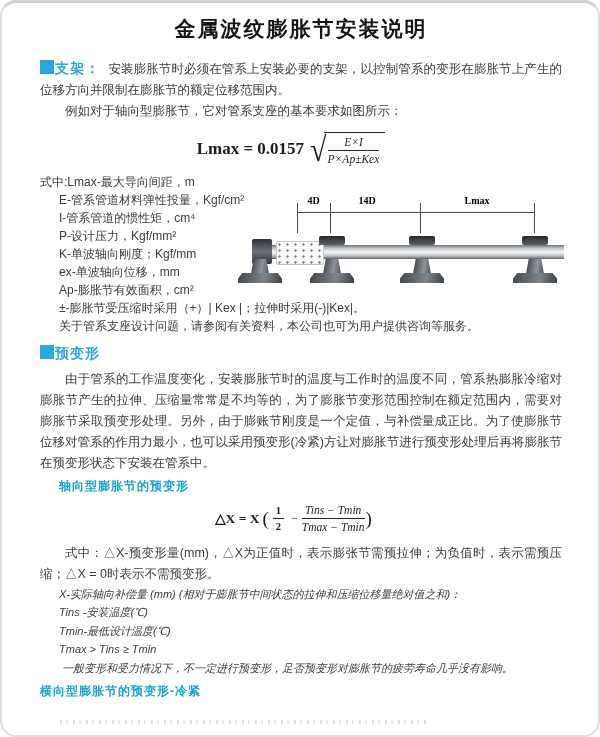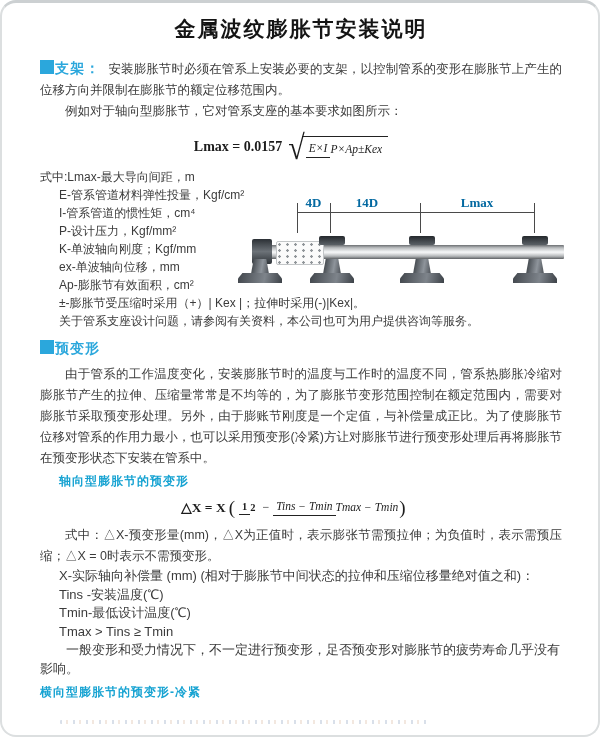--- a/index.html
+++ b/index.html
@@ -35,39 +35,39 @@
   }
   .sq{
     display:inline-block;width:14px;height:14px;
     background:#2ba7dc;margin-right:1px;vertical-align:-1px;
   }
   .sec-line{margin:8px 0 4px 0;}
   
   .formula{display:flex;align-items:center;justify-content:center;
     font-family:"Liberation Serif", serif;color:#1c1c1c;}
   .f1{margin:10px 0 6px 0;transform:translateX(-10px);}
-  .f1 .f-lhs{font-weight:bold;font-size:14px;margin-right:6px;font-style:normal;}
+  .f1 .f-lhs{font-weight:bold;font-size:17px;margin-right:6px;font-style:normal;}
   .rad{font-size:30px;font-weight:normal;line-height:1;transform:scaleY(1.15);margin-right:-3px;}
   .radicand{border-top:1.4px solid #222;padding:2px 6px 0 4px;}
-  .frac{display:inline-flex;flex-direction:row;text-align:center;
+  .frac{display:inline-flex;flex-direction:column;text-align:center;
     font-family:"Liberation Serif", serif;font-style:italic;
     font-size:11.5px;line-height:1.25;vertical-align:middle;}
   .frac .num{border-bottom:1px solid #222;padding:0 3px 1px 3px;}
   .frac .den{padding-top:1px;}
   .frac.small{font-style:normal;font-weight:bold;font-size:10.5px;margin:0 3px;}
   
   .defs{margin-top:5px;font-size:12px;line-height:18px;}
   .def-line{white-space:nowrap;}
   .def-line.sub{padding-left:19px;}
   
   .diagram{position:absolute;left:248px;top:192px;width:318px;height:96px;}
   .dim-line{position:absolute;left:47px;top:17px;width:238px;height:1px;background:#4a4a4a;}
   .tick{position:absolute;top:8px;width:1px;height:30px;background:#4a4a4a;}
   .dim-label{position:absolute;top:0;font-family:"Liberation Serif",serif;
-    font-weight:bold;font-size:13px;color:#0369a1;text-align:center;}
+    font-weight:bold;font-size:10px;color:#000000;text-align:center;}
   .pipe{position:absolute;left:2px;top:50px;width:312px;height:14px;border-radius:1px;
     background:linear-gradient(180deg,#6b6e71 0%,#b9bcbe 20%,#eef0f1 46%,#f2f3f4 55%,#b4b7b9 80%,#5d6063 100%);}
   .bellows{position:absolute;left:26px;top:46px;width:46px;height:22px;
     background-color:#fbfbfb;border:1px solid #c3c6c8;border-radius:2px;
     background-image:radial-gradient(circle at 2.5px 2.5px,#8f9498 1px,rgba(0,0,0,0) 1.5px);
     background-size:8px 6px;}
   .anchor-clamp{position:absolute;left:2px;top:44px;width:20px;height:25px;border-radius:2px;
     background:linear-gradient(180deg,#2b3035,#6c7278 50%,#2f3439);}
   .support{position:absolute;top:41px;width:44px;height:48px;}
   .support .cap{position:absolute;left:9px;top:0;width:26px;height:9px;border-radius:2px;
@@ -79,21 +79,21 @@
     clip-path:polygon(10% 0,90% 0,100% 55%,100% 100%,0 100%,0 55%);
     background:linear-gradient(100deg,#42474d,#7e848b 60%,#3d4248);}
   
   .subhead{font-size:12px;font-weight:bold;color:#17a3d2;margin:4px 0 4px 0;letter-spacing:1px;}
   .subhead.axial{margin-left:19px;margin-top:4px;}
   .subhead.lateral{margin-left:0;margin-top:6px;}
   .f2{margin:8px 0 8px 0;font-size:13.5px;transform:translateX(-8px);}
   .f2 .shell{font-weight:bold;font-style:normal;margin:0 2px;}
   .big-paren{font-size:19px;font-weight:normal;margin:0 1px;line-height:1;}
   .f2 .op{margin:0 4px;font-size:12px;}
-  .sub-lines{font-size:13px;line-height:18.5px;}
+  .sub-lines{font-size:11px;line-height:18.5px;font-style:italic;}
   .sub-line{padding-left:19px;white-space:nowrap;}
   .sub-line.indent-more{padding-left:0;text-indent:2em;white-space:normal;}
   .faint-remnant{position:absolute;left:58px;top:717px;width:368px;height:4px;opacity:.55;border-radius:1px;
     background:repeating-linear-gradient(90deg,rgba(140,160,190,.6) 0 2px,rgba(255,255,255,0) 2px 6px,rgba(210,170,140,.5) 6px 8px,rgba(255,255,255,0) 8px 13px);}
 </style>
 </head>
 <body>
 
 <div class="page">
   <div class="content">

